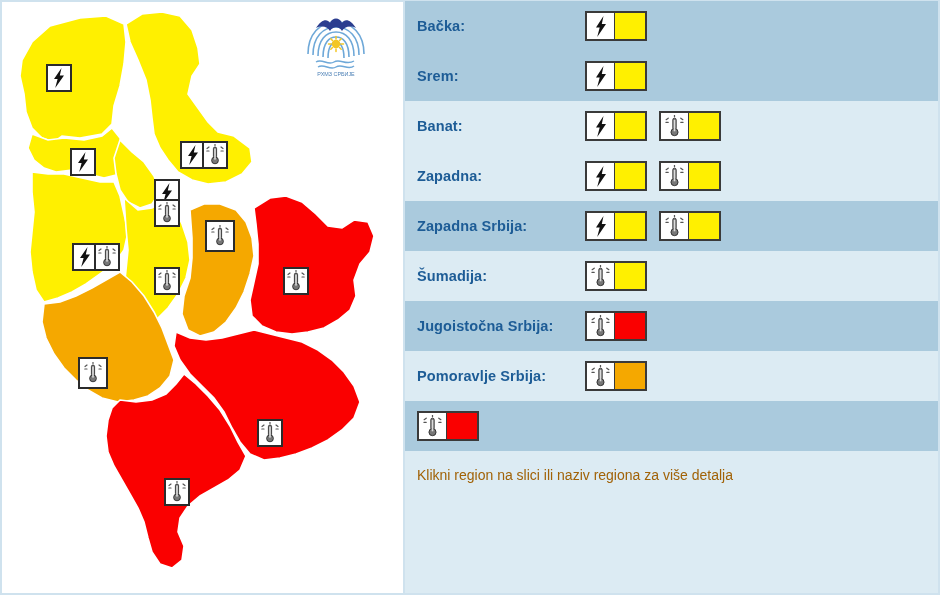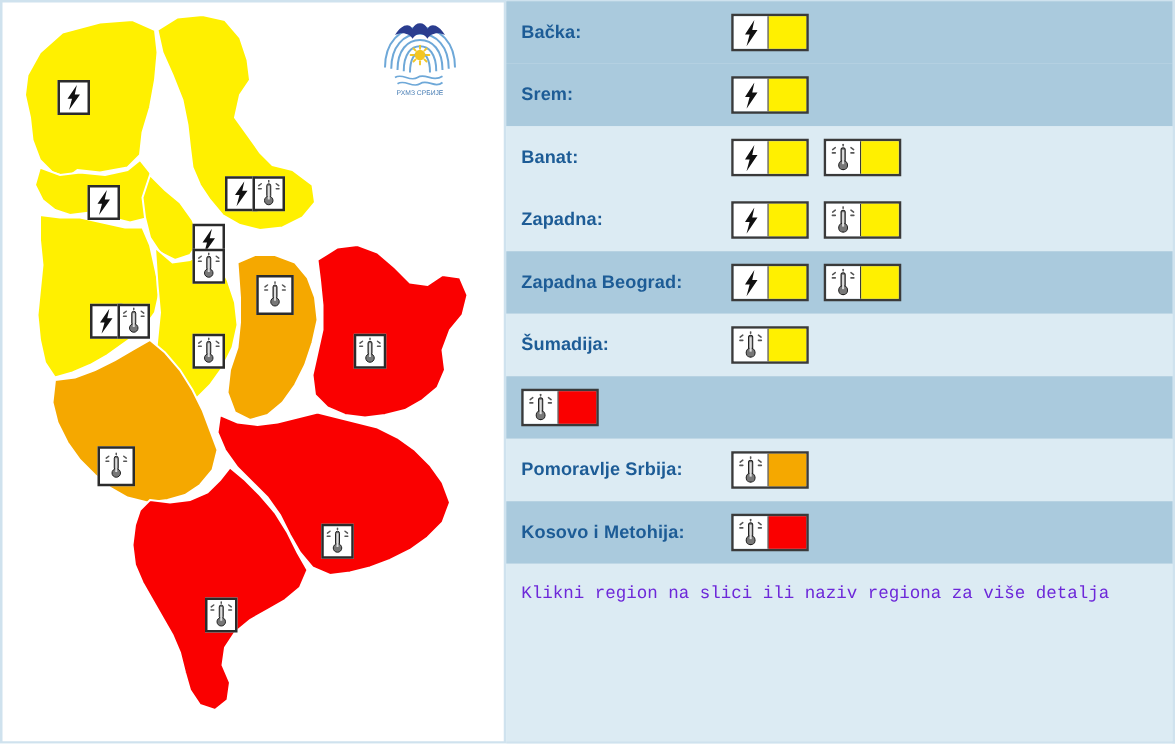--- a/index.html
+++ b/index.html
@@ -127,23 +127,22 @@
   }
 
   .footer-note {
     flex: 1 1 auto;
     background: #dcebf3;
     display: flex;
     align-items: flex-start;
     padding: 16px 0 0 12px;
     box-sizing: border-box;
     font-size: 14px;
-    color: #6d28d9;
+    color: #a16207;
     white-space: nowrap;
-    font-family: Liberation Mono, monospace;
   }
 </style>
 </head>
 <body>
 
 <div class="app">
 
   <div class="map-panel">
 
     <svg class="map-svg" viewBox="0 0 401 591">
@@ -460,21 +459,21 @@
                   <rect x="8.4" y="3" width="3.2" height="11" rx="1.6" fill="#777" stroke="#222" stroke-width="0.8"></rect>
                   <circle cx="10" cy="16.4" r="3.4" fill="#777" stroke="#222" stroke-width="0.8"></circle>
                   <rect x="9.2" y="4.6" width="1.6" height="11" fill="#ddd"></rect>
                 </svg>
               </div>
               <div class="badge-swatch" style="background: rgb(255, 240, 0);"></div>
             </div>
           </div>
         </div>
         <div class="region-row dark">
-          <div class="region-label">Zapadna Beograd:</div>
+          <div class="region-label">Zapadna Srbija:</div>
           <div class="badges">
             <div class="badge">
               <div class="badge-icon">
                 <svg width="16" height="21" viewBox="0 0 16 21">
                   <path d="M10.5 0 L3 11.5 L6.7 11.5 L4.2 21 L13 8 L8.8 8 Z" fill="#111"></path>
                 </svg>
               </div>
               <div class="badge-swatch" style="background: rgb(255, 240, 0);"></div>
             </div>
             <div class="badge">
@@ -512,20 +511,21 @@
                   <rect x="8.4" y="3" width="3.2" height="11" rx="1.6" fill="#777" stroke="#222" stroke-width="0.8"></rect>
                   <circle cx="10" cy="16.4" r="3.4" fill="#777" stroke="#222" stroke-width="0.8"></circle>
                   <rect x="9.2" y="4.6" width="1.6" height="11" fill="#ddd"></rect>
                 </svg>
               </div>
               <div class="badge-swatch" style="background: rgb(255, 240, 0);"></div>
             </div>
           </div>
         </div>
         <div class="region-row dark">
+          <div class="region-label">Jugoistočna Srbija:</div>
           <div class="badges">
             <div class="badge">
               <div class="badge-icon">
                 <svg width="21" height="23" viewBox="0 0 20 22">
                   <g stroke="#555" stroke-width="1.2" stroke-linecap="round">
                     <line x1="4" y1="3" x2="2" y2="4.5"></line>
                     <line x1="4" y1="7" x2="1.8" y2="7"></line>
                     <line x1="16" y1="3" x2="18" y2="4.5"></line>
                     <line x1="16" y1="7" x2="18.2" y2="7"></line>
                     <line x1="10" y1="1.6" x2="10" y2="0.4"></line>
@@ -555,21 +555,20 @@
                   <rect x="8.4" y="3" width="3.2" height="11" rx="1.6" fill="#777" stroke="#222" stroke-width="0.8"></rect>
                   <circle cx="10" cy="16.4" r="3.4" fill="#777" stroke="#222" stroke-width="0.8"></circle>
                   <rect x="9.2" y="4.6" width="1.6" height="11" fill="#ddd"></rect>
                 </svg>
               </div>
               <div class="badge-swatch" style="background: rgb(245, 168, 0);"></div>
             </div>
           </div>
         </div>
         <div class="region-row dark">
-          <div class="region-label">Kosovo i Metohija:</div>
           <div class="badges">
             <div class="badge">
               <div class="badge-icon">
                 <svg width="21" height="23" viewBox="0 0 20 22">
                   <g stroke="#555" stroke-width="1.2" stroke-linecap="round">
                     <line x1="4" y1="3" x2="2" y2="4.5"></line>
                     <line x1="4" y1="7" x2="1.8" y2="7"></line>
                     <line x1="16" y1="3" x2="18" y2="4.5"></line>
                     <line x1="16" y1="7" x2="18.2" y2="7"></line>
                     <line x1="10" y1="1.6" x2="10" y2="0.4"></line>

